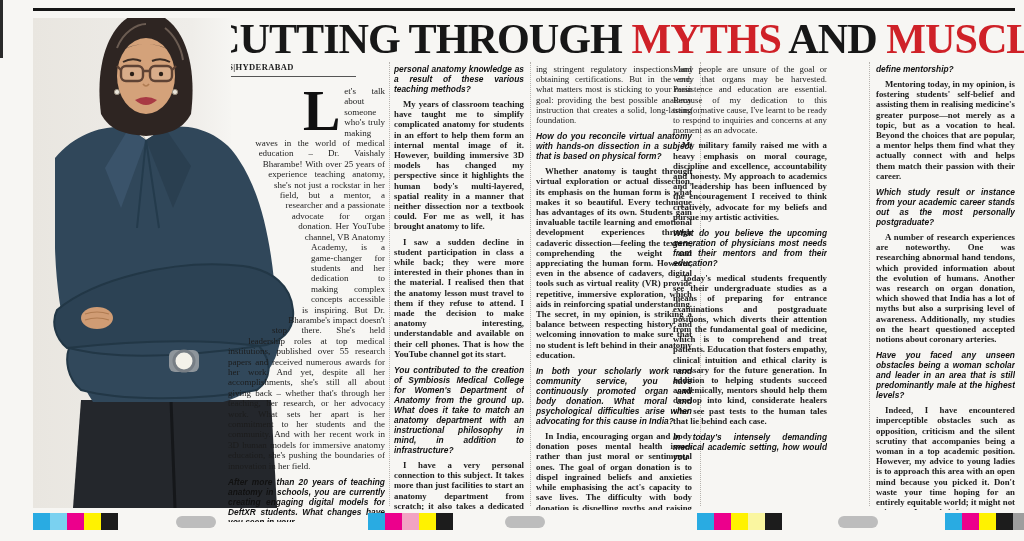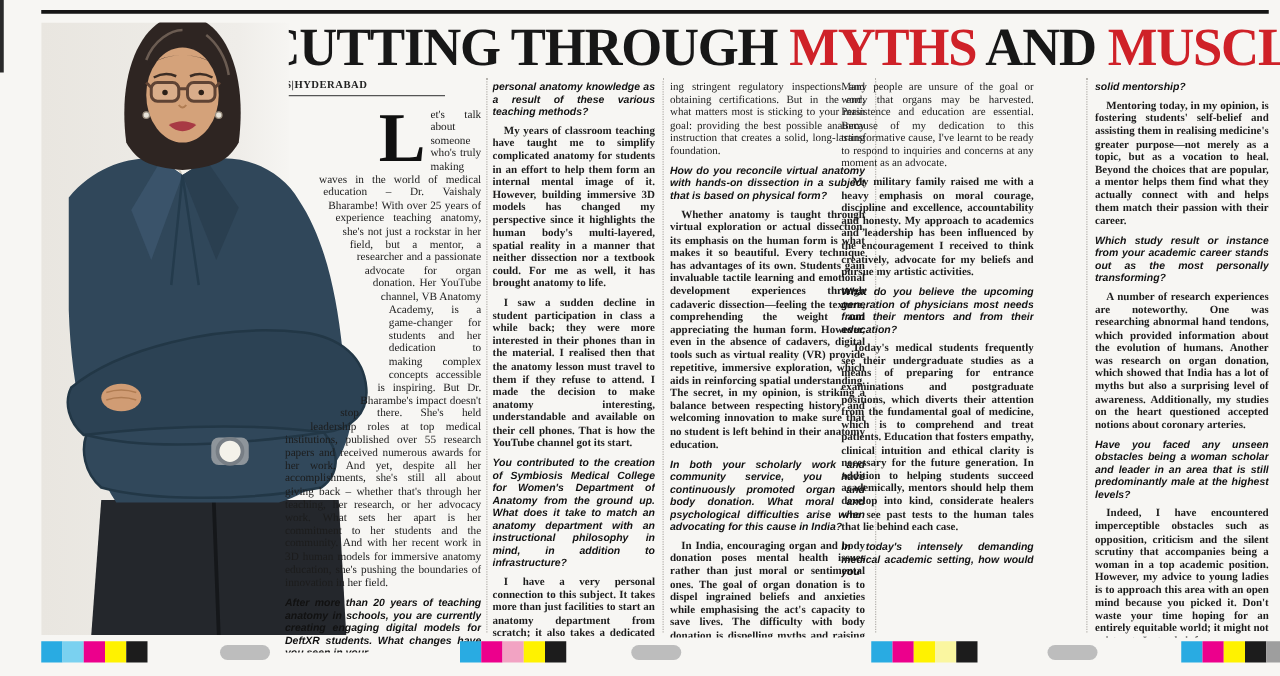--- a/index.html
+++ b/index.html
@@ -133,23 +133,23 @@
 
 <section class="col" id="col4">
   <p class="noindent">Many people are unsure of the goal or worry that organs may be harvested. Persistence and education are essential. Because of my dedication to this transformative cause, I've learnt to be ready to respond to inquiries and concerns at any moment as an advocate.</p>
   <p class="a">My military family raised me with a heavy emphasis on moral courage, discipline and excellence, accountability and honesty. My approach to academics and leadership has been influenced by the encouragement I received to think creatively, advocate for my beliefs and pursue my artistic activities.</p>
   <p class="q">What do you believe the upcoming generation of physicians most needs from their mentors and from their education?</p>
   <p class="a">Today's medical students frequently see their undergraduate studies as a means of preparing for entrance examinations and postgraduate positions, which diverts their attention from the fundamental goal of medicine, which is to comprehend and treat patients. Education that fosters empathy, clinical intuition and ethical clarity is necessary for the future generation. In addition to helping students succeed academically, mentors should help them develop into kind, considerate healers who see past tests to the human tales that lie behind each case.</p>
   <p class="q">In today's intensely demanding medical academic setting, how would you</p>
 </section>
 
 <section class="col" id="col5">
-  <p class="q noindent" style="margin-top:0 !important;">solid mentorship?</p>
+  <p class="q noindent" style="margin-top:0 !important;">define mentorship?</p>
   <p class="a">Mentoring today, in my opinion, is fostering students' self-belief and assisting them in realising medicine's greater purpose—not merely as a topic, but as a vocation to heal. Beyond the choices that are popular, a mentor helps them find what they actually connect with and helps them match their passion with their career.</p>
-  <p class="q">Which study result or instance from your academic career stands out as the most personally transforming?</p>
+  <p class="q">Which study result or instance from your academic career stands out as the most personally postgraduate?</p>
   <p class="a">A number of research experiences are noteworthy. One was researching abnormal hand tendons, which provided information about the evolution of humans. Another was research on organ donation, which showed that India has a lot of myths but also a surprising level of awareness. Additionally, my studies on the heart questioned accepted notions about coronary arteries.</p>
   <p class="q">Have you faced any unseen obstacles being a woman scholar and leader in an area that is still predominantly male at the highest levels?</p>
   <p class="a">Indeed, I have encountered imperceptible obstacles such as opposition, criticism and the silent scrutiny that accompanies being a woman in a top academic position. However, my advice to young ladies is to approach this area with an open mind because you picked it. Don't waste your time hoping for an entirely equitable world; it might not exist yet.  Instead, infuse every area you occupy with your discipline, intelligence, empathy and work ethic.  Lead with purpose and clarity. Allow your superiority to overpower the surrounding noise!</p>
 </section>
 
 <div class="bar" id="bar1">
   <div class="sw" style="background: rgb(41, 171, 226);"></div>
   <div class="sw" style="background: rgb(122, 209, 240);"></div>
   <div class="sw" style="background: rgb(236, 0, 140);"></div>
   <div class="sw" style="background: rgb(255, 242, 0);"></div>

